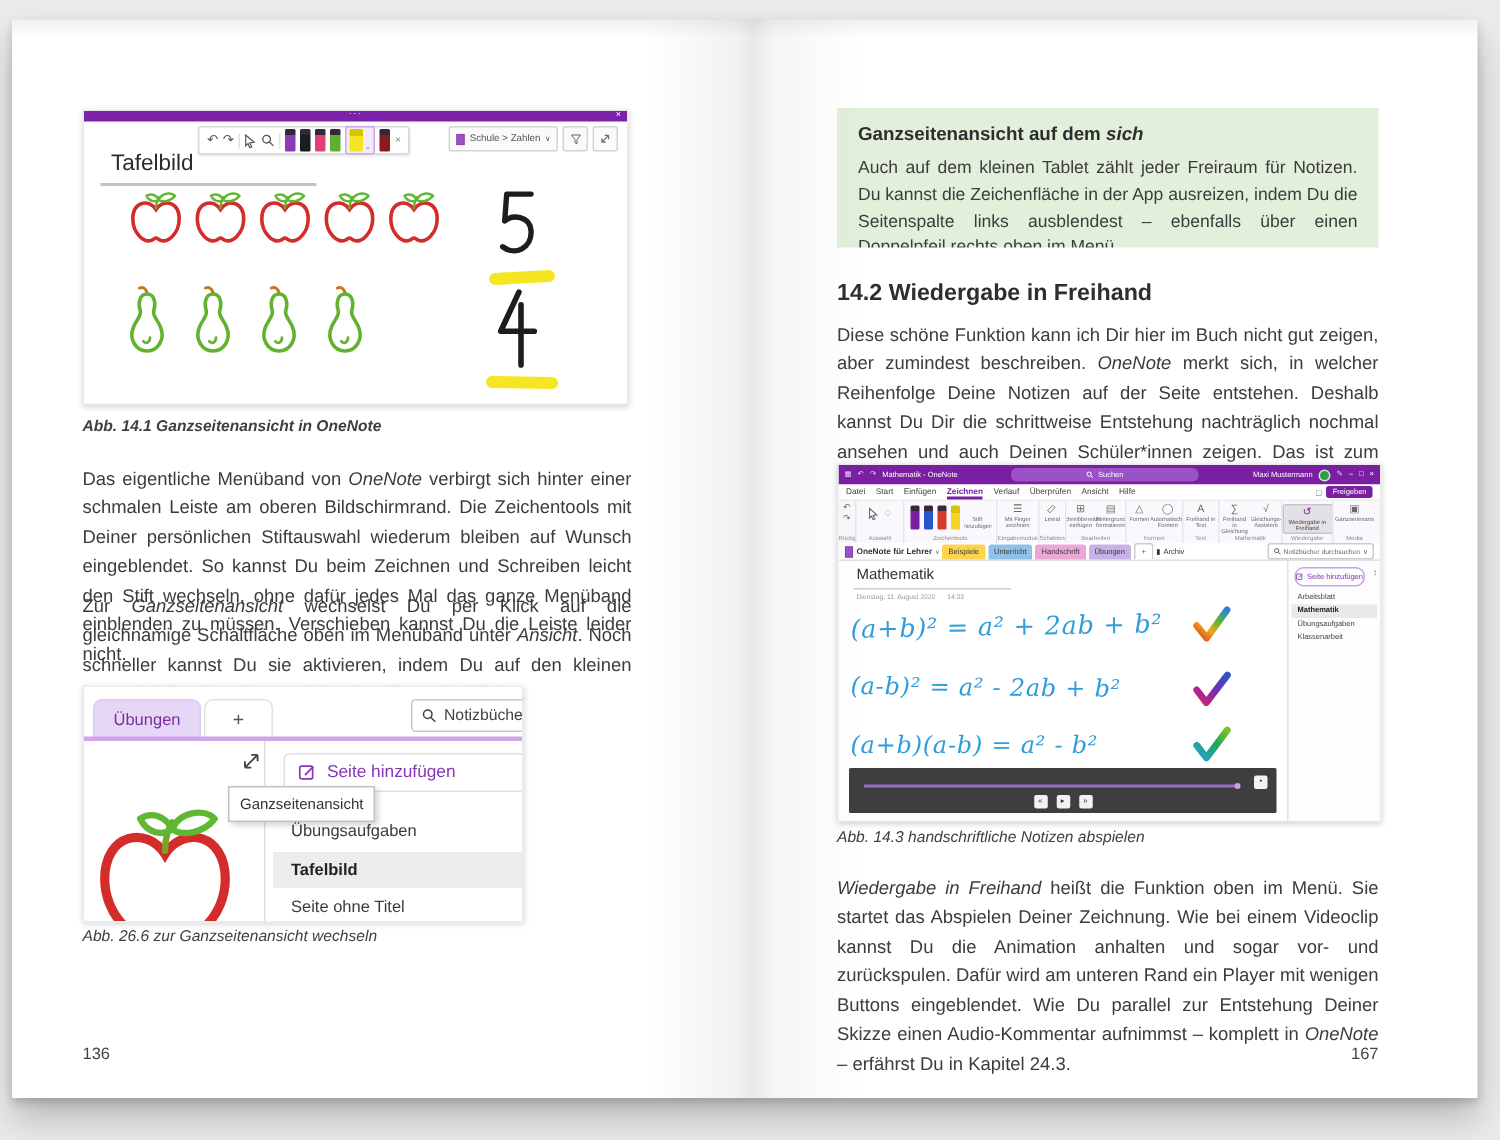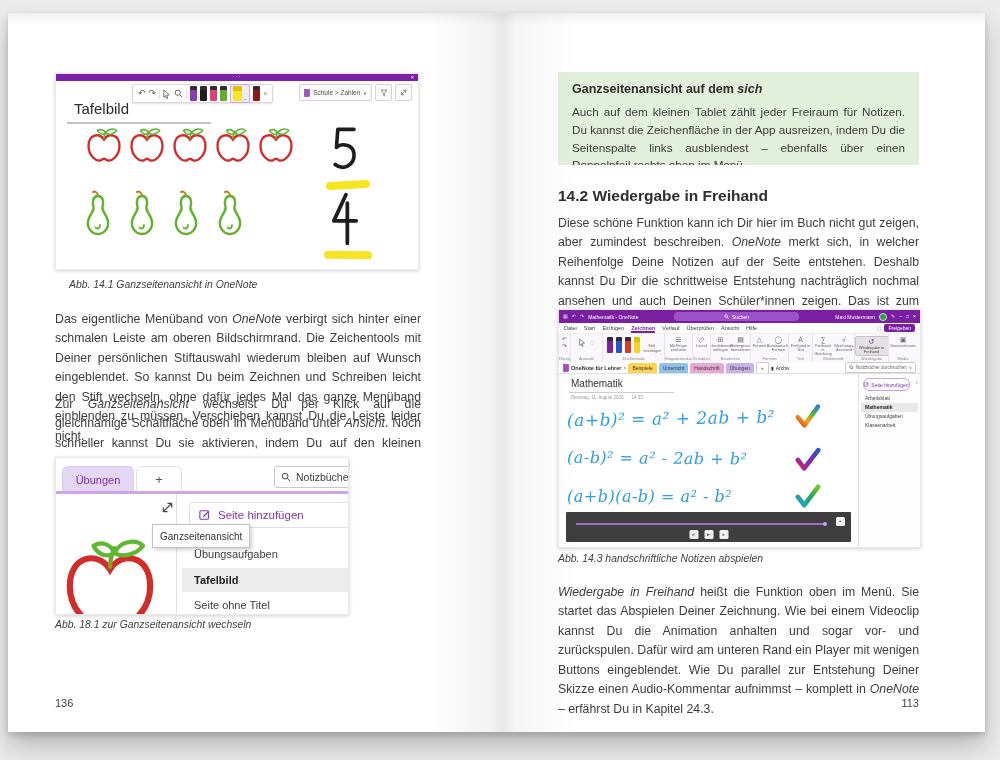--- a/index.html
+++ b/index.html
@@ -246,21 +246,21 @@
           </svg>
         <svg width="36" height="52">
             <use href="#sym-pear"></use>
           </svg>
       </div>
       <svg class="abs" style="left:272px;top:117px;" width="34" height="56">
           <use href="#sym-four"></use>
         </svg>
       <div class="hlbar" style="left:268px;top:177px;width:48px;transform:rotate(1deg);"></div>
     </figure>
-    <div class="caption" style="left:61px;top:266px;">Abb. 14.1 Ganzseitenansicht in OneNote</div>
+    <div class="caption" style="left:47px;top:266px;font-weight:bold;">Abb. 14.1 Ganzseitenansicht in OneNote</div>
 
     <p class="body" style="left:47px;top:297px;width:366px;"><span>Das eigentliche Menüband von </span><i>OneNote</i><span> verbirgt sich hinter einer schmalen Leiste am oberen Bildschirmrand. Die Zeichentools mit Deiner persönlichen Stiftauswahl wiederum bleiben auf Wunsch eingeblendet. So kannst Du beim Zeichnen und Schreiben leicht den Stift wechseln, ohne dafür jedes Mal das ganze Menüband einblenden zu müssen. Verschieben kannst Du die Leiste leider nicht.</span></p>
     <p class="body" style="left:47px;top:382px;width:366px;"><span>Zur </span><i>Ganzseitenansicht</i><span> wechselst Du per Klick auf die gleichnamige Schaltfläche oben im Menüband unter </span><i>Ansicht</i><span>. Noch schneller kannst Du sie aktivieren, indem Du auf den kleinen Doppelpfeil rechts oben auf der aktuellen Seite klickst.</span></p>
 
     <figure class="figbox" style="left:47px;top:444px;width:292px;height:156px;margin:0;">
       <div class="f2tab">Übungen</div>
       <div class="f2plus">+</div>
       <div class="f2search">
         <svg width="10" height="10" viewBox="0 0 12 12">
             <circle cx="5" cy="5" r="3.4" fill="none" stroke="#444" stroke-width="1.2"></circle>
@@ -286,21 +286,21 @@
         <svg width="12" height="12" viewBox="0 0 14 14">
             <rect x="1" y="2" width="10" height="10" rx="1.5" fill="none" stroke="#8736b5" stroke-width="1.3"></rect>
             <path d="M5 9 L11.5 2.5" stroke="#8736b5" stroke-width="1.4"></path>
           </svg>
         <span>Seite hinzufügen</span>
       </div>
       <div class="f2row" style="top:90px;padding-left:12px;">Übungsaufgaben</div>
       <div class="f2rowsel">Tafelbild</div>
       <div class="f2row" style="top:141px;padding-left:12px;">Seite ohne Titel</div>
     </figure>
-    <div class="caption" style="left:47px;top:606px;">Abb. 18.1 zur Ganzseitenansicht wechseln</div>
+    <div class="caption" style="left:47px;top:606px;">Abb. 26.6 zur Ganzseitenansicht wechseln</div>
 
 
     <div class="pagenum" style="left:47px;top:684px;">136</div>
   </section>
 
   <section class="page">
 
     <div class="infobox" style="left:550px;top:59px;width:361px;height:93px;">
       <h3><span>Ganzseitenansicht auf dem </span><i>sich</i></h3>
       <div class="ib-body"><span>Auch auf dem kleinen Tablet zählt jeder Freiraum für Notizen. Du kannst die Zeichenfläche in der App ausreizen, indem Du die Seitenspalte links ausblendest – ebenfalls über einen Doppelpfeil rechts oben im Menü.</span></div>
@@ -515,15 +515,15 @@
         <div class="sb-row">Arbeitsblatt</div>
         <div class="sb-row sel">Mathematik</div>
         <div class="sb-row">Übungsaufgaben</div>
         <div class="sb-row">Klassenarbeit</div>
       </div>
     </figure>
     <div class="caption" style="left:550px;top:540px;">Abb. 14.3 handschriftliche Notizen abspielen</div>
 
     <p class="body" style="left:550px;top:570px;width:361px;"><i>Wiedergabe in Freihand</i><span> heißt die Funktion oben im Menü. Sie startet das Abspielen Deiner Zeichnung. Wie bei einem Videoclip kannst Du die Animation anhalten und sogar vor- und zurückspulen. Dafür wird am unteren Rand ein Player mit wenigen Buttons eingeblendet. Wie Du parallel zur Entstehung Deiner Skizze einen Audio-Kommentar aufnimmst – komplett in </span><i>OneNote</i><span> – erfährst Du in Kapitel 24.3.</span></p>
 
-    <div class="pagenum" style="left:550px;top:684px;width:361px;text-align:right;">113</div>
+    <div class="pagenum" style="left:550px;top:684px;width:361px;text-align:right;">167</div>
   </section>
 </div>
 
 </body></html>

